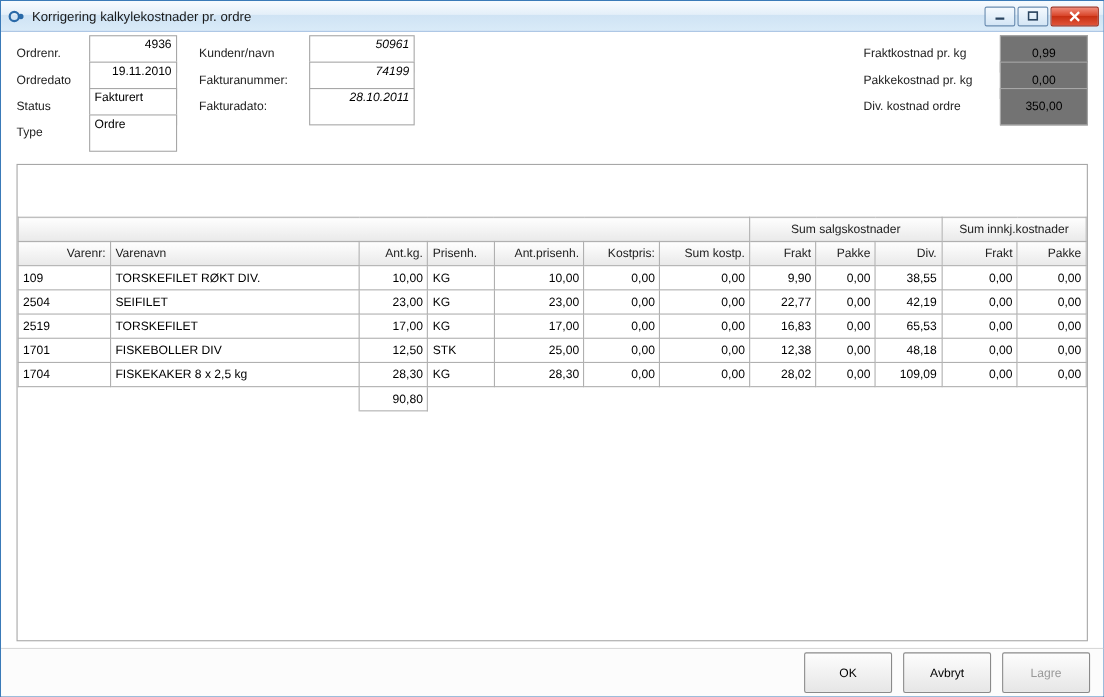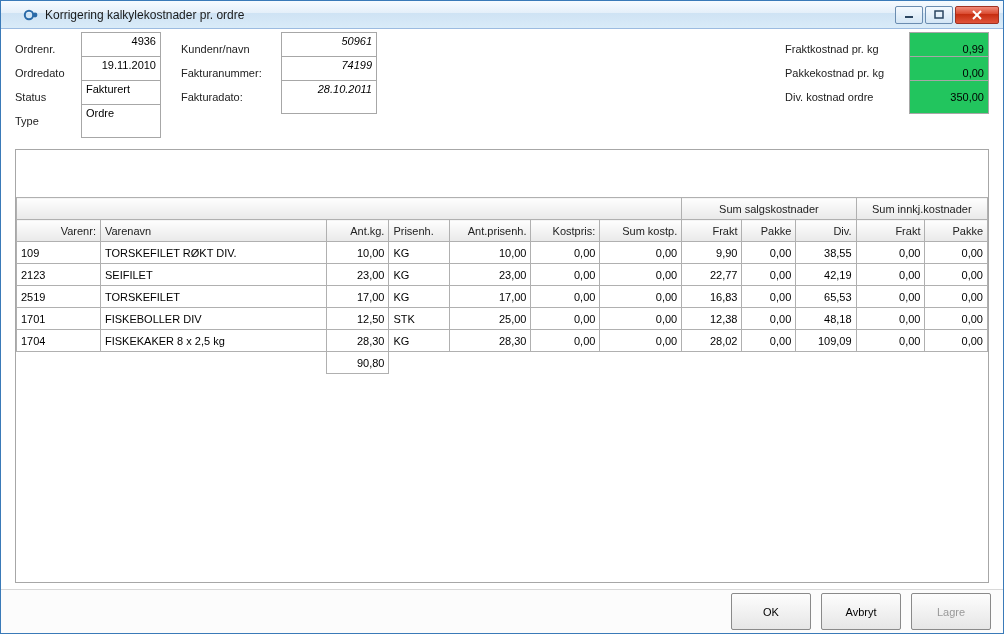--- a/index.html
+++ b/index.html
@@ -18,21 +18,21 @@
     border: 1px solid #3a7ab8;
     background: #fff;
     display: flex;
     flex-direction: column;
   }
   .titlebar {
     height: 28px;
     background: linear-gradient(to bottom, #f7fbff 0%, #e4eff9 45%, #cfe3f4 46%, #d9ebf8 100%);
     display: flex;
     align-items: center;
-    padding: 0 4px 0 22px;
+    padding: 0 4px 0 6px;
     border-bottom: 1px solid #9cbbe0;
   }
   .title-icon {
     width: 16px; height: 16px;
     margin-right: 6px;
     display: flex; align-items: center; justify-content: center;
   }
   .title-text {
     flex: 1;
     color: #1a1a1a;
@@ -73,21 +73,21 @@
   .fv {
     border: 1px solid #a7a7a7;
     background: #fff;
     height: 34px;
     line-height: 16px;
     padding: 0 4px;
     text-align: right;
     font-size: 11px;
   }
   .fv.left { text-align: left; }
-  .fv.input { background: #22c55e; }
+  .fv.input { background: #737373; text-align: center; }
 
   
   .c1 .fl { width: 66px; }
   .c1 .fv { width: 80px; }
   
   .c2 .fl { width: 100px; }
   .c2 .fv.num { width: 96px; font-style: italic; }
   .c2 .fv.name { width: 208px; margin-left: -1px; text-align: left; }
   
   .c3 .fl { width: 124px; }
@@ -288,21 +288,21 @@
               <td class="ar">10,00</td>
               <td class="ar">0,00</td>
               <td class="ar">0,00</td>
               <td class="ar">9,90</td>
               <td class="ar">0,00</td>
               <td class="ar">38,55</td>
               <td class="ar">0,00</td>
               <td class="ar">0,00</td>
             </tr>
             <tr>
-              <td class="al">2123</td>
+              <td class="al">2504</td>
               <td class="al">SEIFILET</td>
               <td class="ar">23,00</td>
               <td class="al">KG</td>
               <td class="ar">23,00</td>
               <td class="ar">0,00</td>
               <td class="ar">0,00</td>
               <td class="ar">22,77</td>
               <td class="ar">0,00</td>
               <td class="ar">42,19</td>
               <td class="ar">0,00</td>

